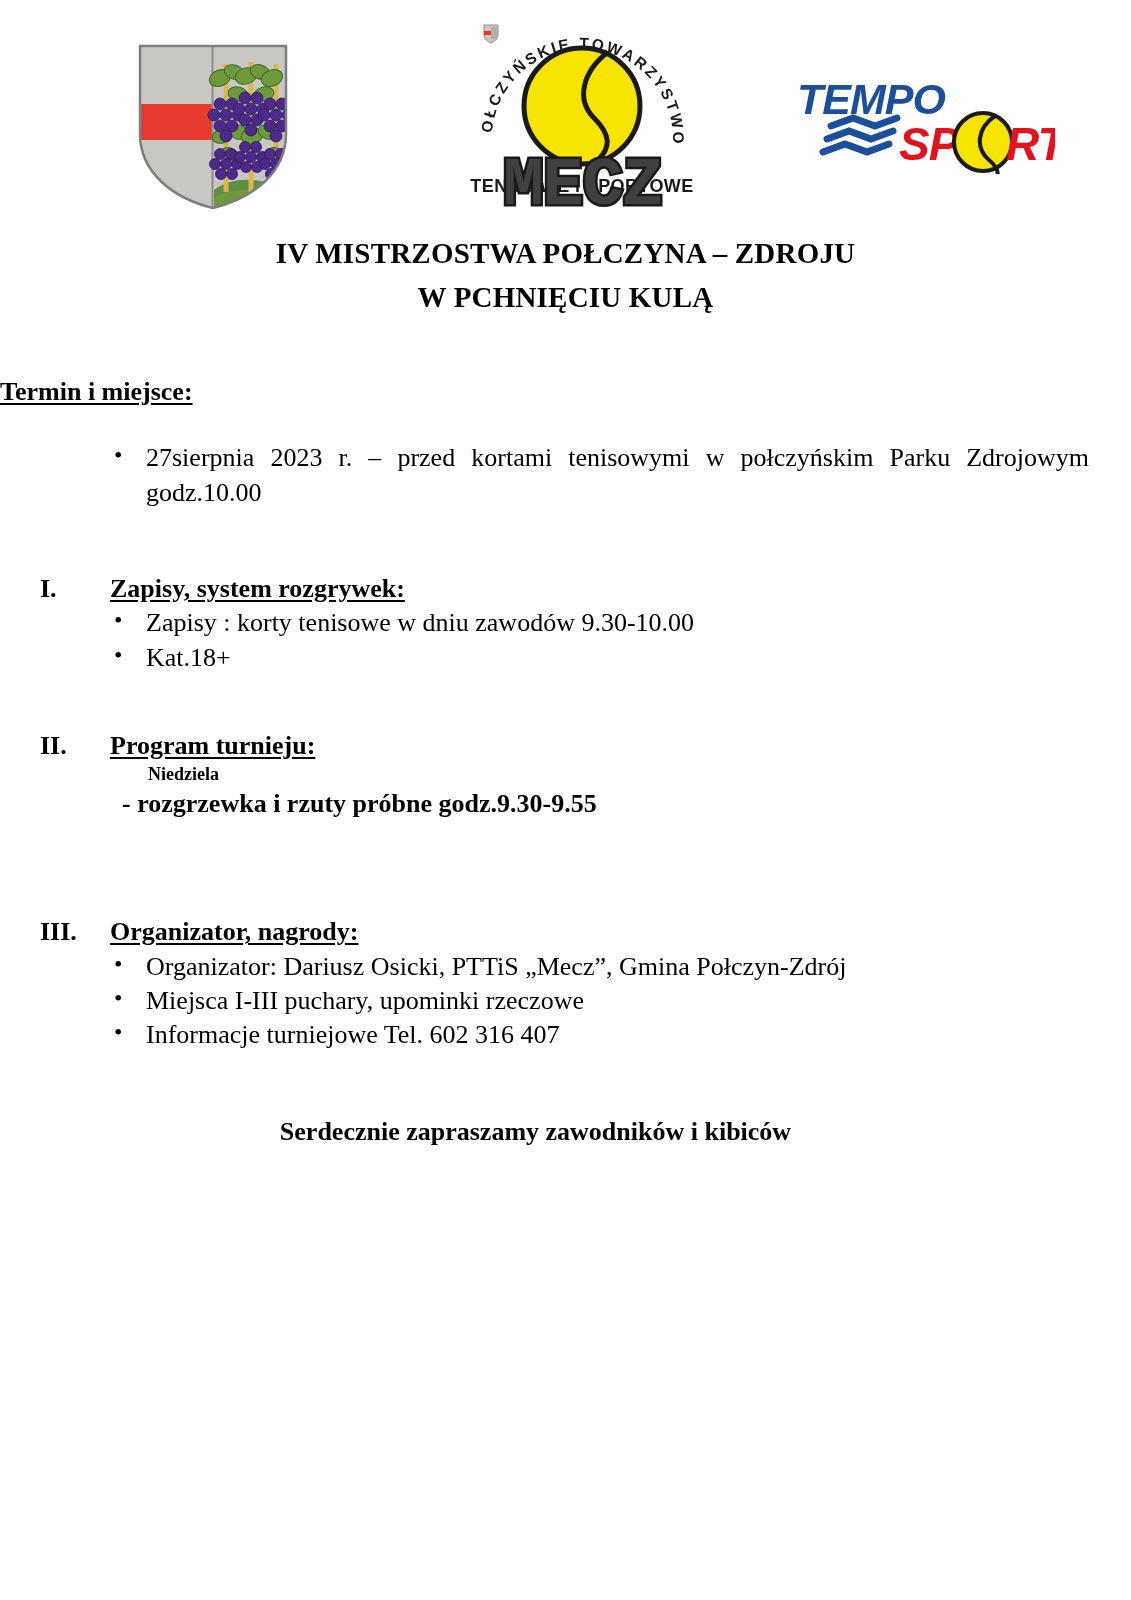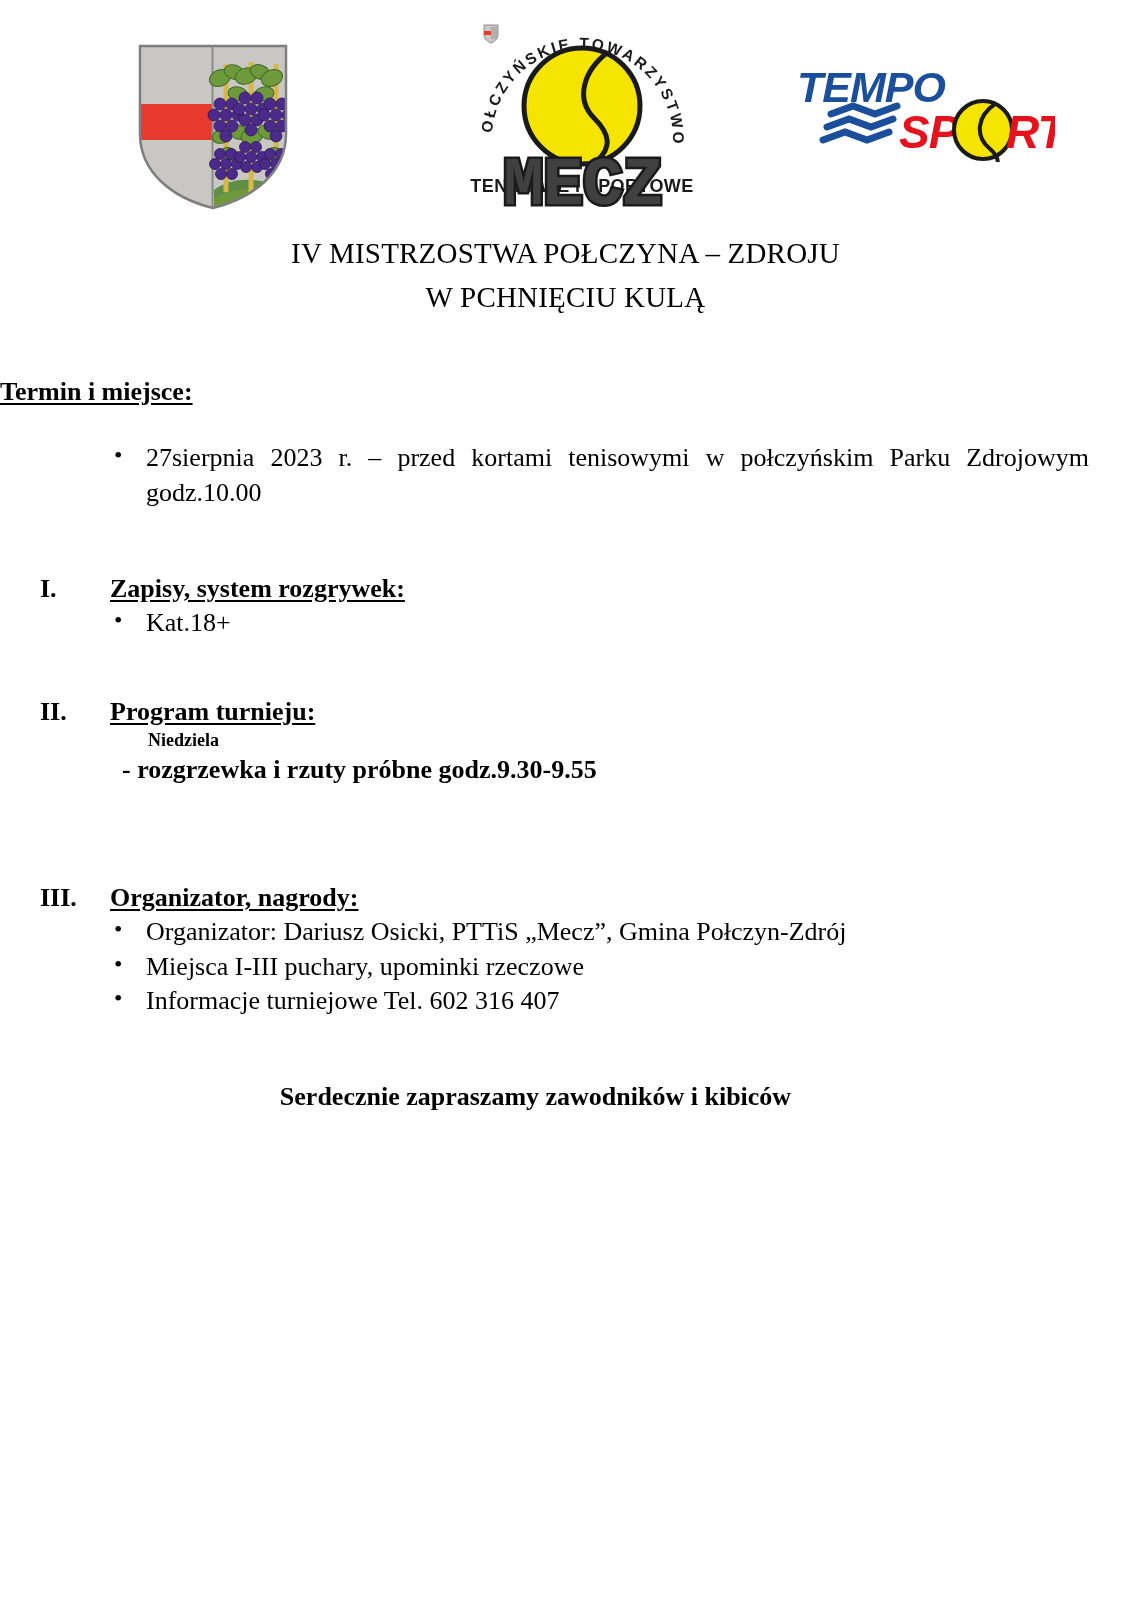--- a/index.html
+++ b/index.html
@@ -47,29 +47,29 @@
     left: 470px;
     top: 14px;
     width: 225px;
     height: 200px;
   }
 
   
   .tempo-wrap {
     position: absolute;
     left: 795px;
-    top: 62px;
+    top: 74px;
     width: 260px;
     height: 100px;
   }
 
   
   .doc-title {
     text-align: center;
-    font-weight: normal;
+    font-weight: bold;
     font-size: 29px;
     letter-spacing: .2px;
     line-height: 1.52;
     margin: 16px;
     padding: 0 40px;
   }
   .doc-title .t-line { display: block; }
   .title-block { margin-top: 16px; }
 
   
@@ -322,20 +322,21 @@
     <li class="just">27sierpnia 2023 r. – przed kortami tenisowymi w połczyńskim Parku Zdrojowym godz.10.00</li>
   </ul>
 
   <div class="gap-xl"></div>
 
   <div class="num-section">
     <div class="roman">I.</div>
     <div class="sec-title">Zapisy, system rozgrywek:</div>
   </div>
   <ul class="bullets">
+    <li>Zapisy : korty tenisowe w dniu zawodów 9.30-10.00</li>
     <li>Kat.18+</li>
   </ul>
 
   <div class="gap-lg"></div>
 
   <div class="num-section">
     <div class="roman">II.</div>
     <div class="sec-title">Program turnieju:</div>
   </div>
   <div class="sub-indent">Niedziela</div>

